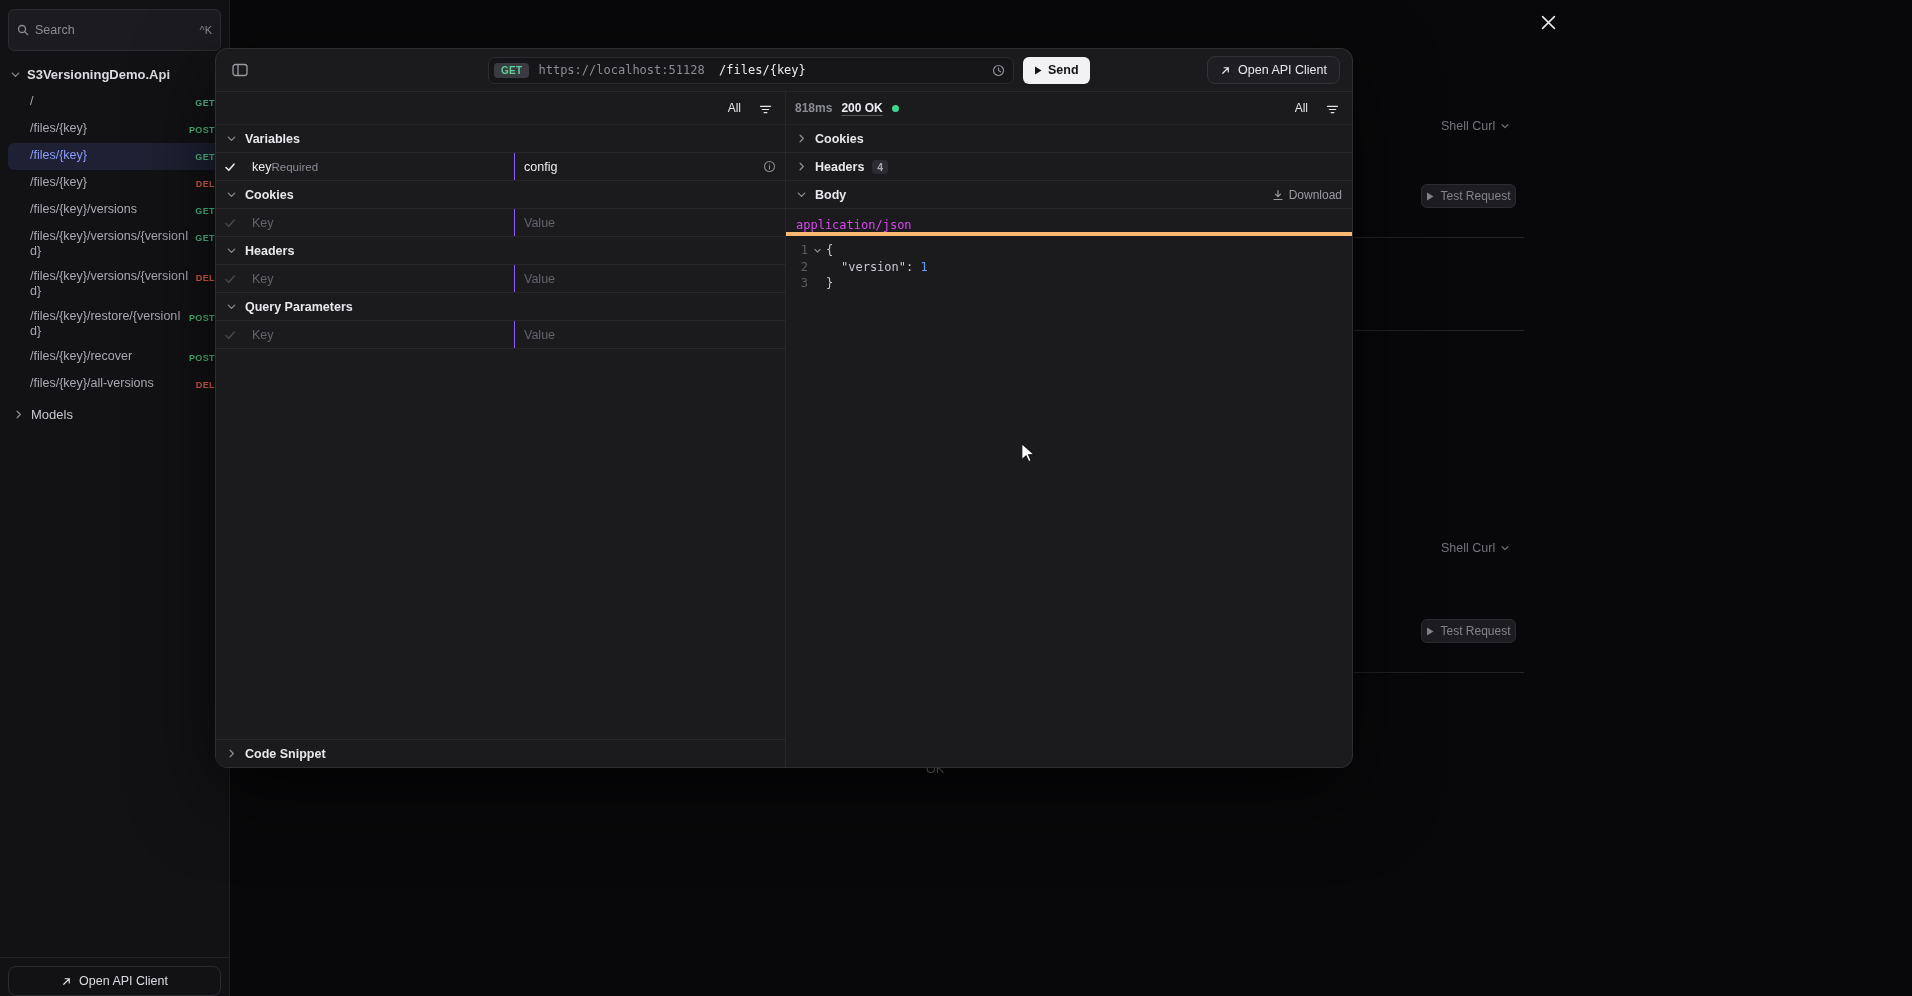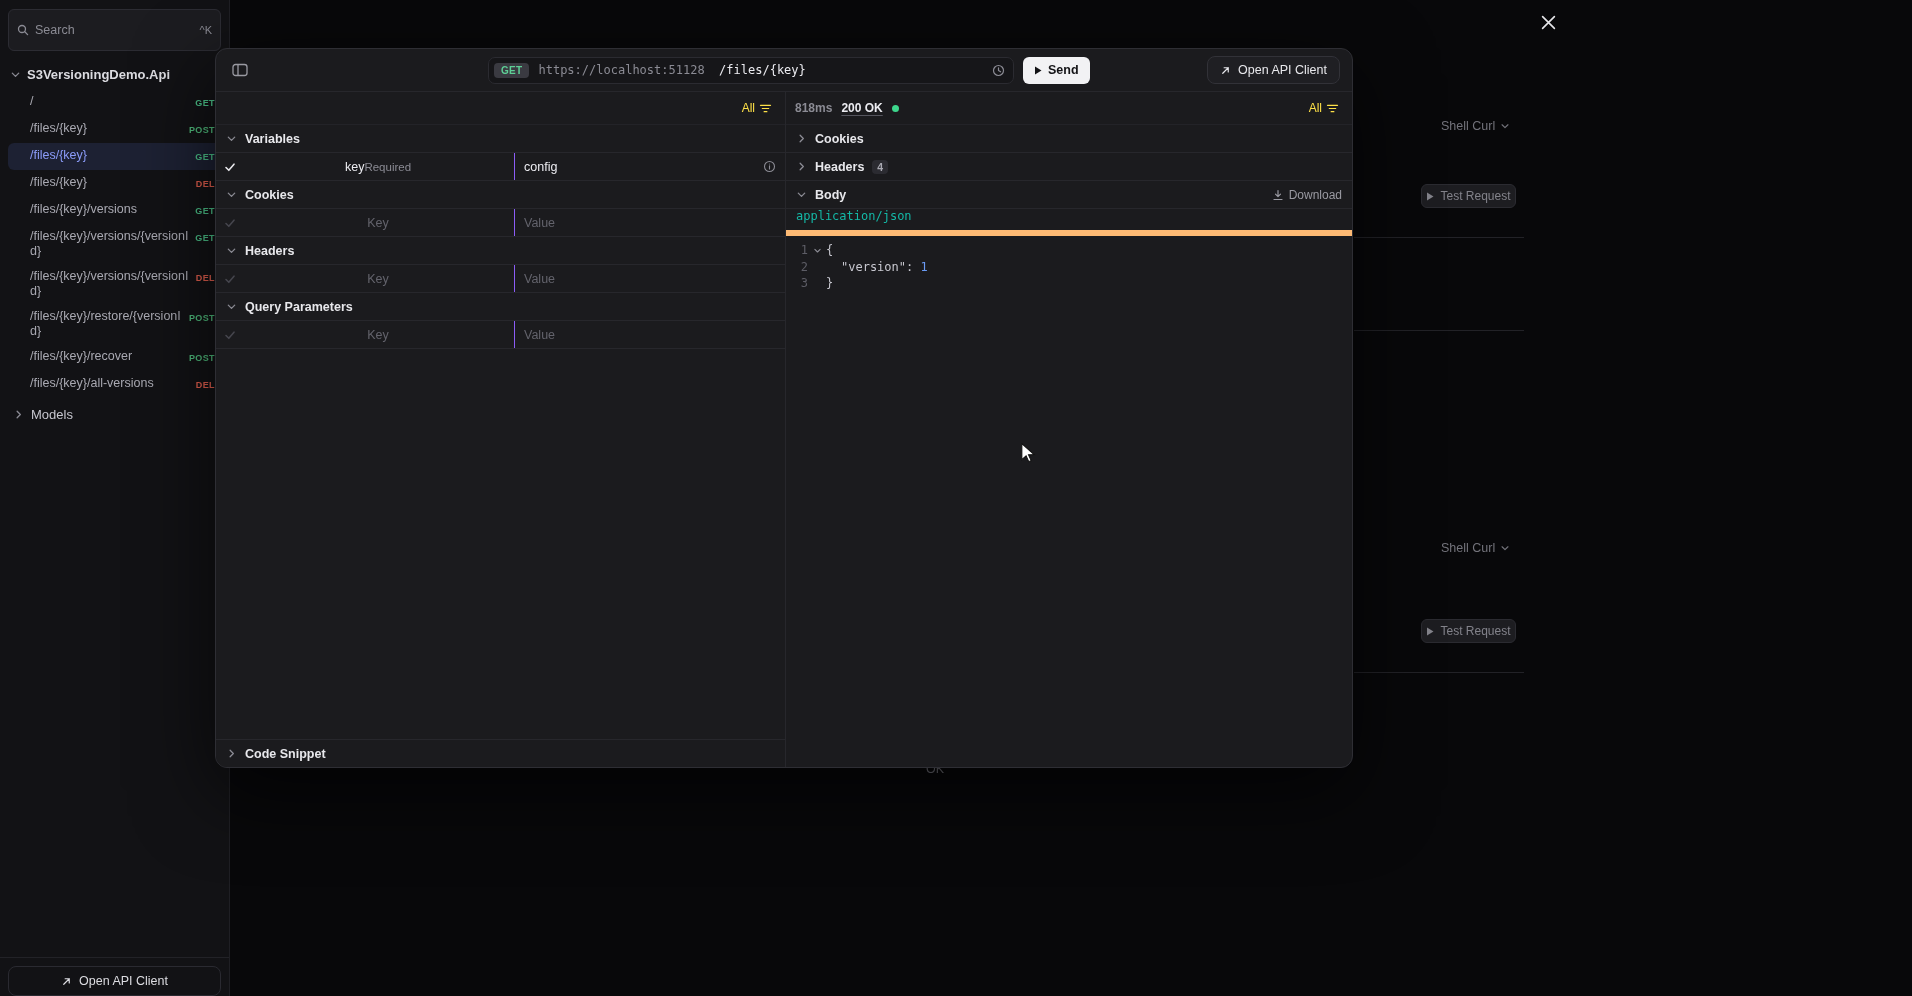--- a/index.html
+++ b/index.html
@@ -65,38 +65,38 @@
   .pane-res { flex:1; display:flex; flex-direction:column; min-width:0; }
 
   .filter-row { height:33px; flex:none; display:flex; align-items:center; justify-content:flex-end; gap:7px; padding:0 13px; color:#8b8b94; font-size:12px; border-bottom:1px solid #232328; }
   .sec-row { height:28px; flex:none; display:flex; align-items:center; gap:8px; padding:0 10px; border-bottom:1px solid #27272c; color:#e8e8ec; font-size:12.5px; font-weight:600; cursor:pointer; }
   .chev { color:#8b8b94; }
 
   .kv-row { height:28px; flex:none; display:grid; grid-template-columns:28px 270px 1fr; border-bottom:1px solid #27272c; font-size:12.5px; }
   .kv-check { display:flex; align-items:center; justify-content:center; cursor:pointer; }
   .kv-check.on { color:#e8e8ec; }
   .kv-check.off { color:#45454d; }
-  .kv-name { display:flex; align-items:center; justify-content:center; padding:0 10px 0 8px; color:#ececf1; cursor:text; }
+  .kv-name { display:flex; align-items:center; justify-content:flex-start; padding:0 10px 0 8px; color:#ececf1; cursor:text; }
   .kv-name .req { color:#8b8b94; font-size:11.5px; }
   .kv-val { display:flex; align-items:center; justify-content:space-between; border-left:1px solid #8b5cf6; padding:0 9px; color:#ececf1; cursor:text; }
   .ph { color:#63636c; }
 
   .code-snip { position:absolute; left:0; right:0; bottom:0; height:28px; border-top:1px solid #27272c; display:flex; align-items:center; gap:8px; padding:0 10px; color:#e8e8ec; font-size:12.5px; font-weight:600; cursor:pointer; background:#1b1b1e; }
 
   .status-row { height:33px; flex:none; display:flex; align-items:center; gap:9px; padding:0 13px 0 9px; border-bottom:1px solid #232328; font-size:12px; }
   .dur { color:#8b8b94; font-weight:600; }
   .status-ok { color:#ececf1; font-weight:600; text-decoration:underline; text-underline-offset:3px; text-decoration-color:#55555e; cursor:pointer; }
   .dot { width:7px; height:7px; border-radius:50%; background:#3dd68c; flex:none; }
   .status-spacer { flex:1; }
-  .filter-all { display:flex; align-items:center; gap:4px; color:#fde047; font-size:12px; cursor:pointer; }
+  .filter-all { display:flex; align-items:flex-end; gap:18px; color:#e5e5e5; font-size:12px; cursor:pointer; }
 
   .badge-count { background:#2b2b31; border-radius:4px; padding:1px 5px; font-size:10.5px; font-weight:600; color:#a9a9b2; }
   .download { margin-left:auto; display:flex; align-items:center; gap:5px; color:#9a9aa2; font-size:12px; font-weight:400; cursor:pointer; }
 
-  .ctype-row { height:27px; flex:none; display:flex; align-items:flex-start; padding:0 10px; border-bottom:6px solid #fdba74; color:#14b8a6; font-family:"DejaVu Sans Mono", monospace; font-size:12px; }
+  .ctype-row { height:27px; flex:none; display:flex; align-items:flex-end; padding:0 10px; border-bottom:4px solid #fdba74; color:#d946ef; font-family:"DejaVu Sans Mono", monospace; font-size:12px; }
 
   .code-area { padding:6px 0; font-family:"DejaVu Sans Mono", monospace; font-size:12px; line-height:16.5px; color:#c8c8d0; }
   .cl { display:flex; align-items:center; }
   .ln { width:16px; text-align:right; color:#5d5d66; flex:none; margin-left:6px; }
   .fold { width:18px; flex:none; display:flex; justify-content:center; color:#8b8b94; cursor:pointer; }
   .code-text { white-space:pre; }
   .code-text span { white-space:pre; }
   .indent2 { padding-left:15px; }
   .tok-num { color:#6a9bf5; }
 

